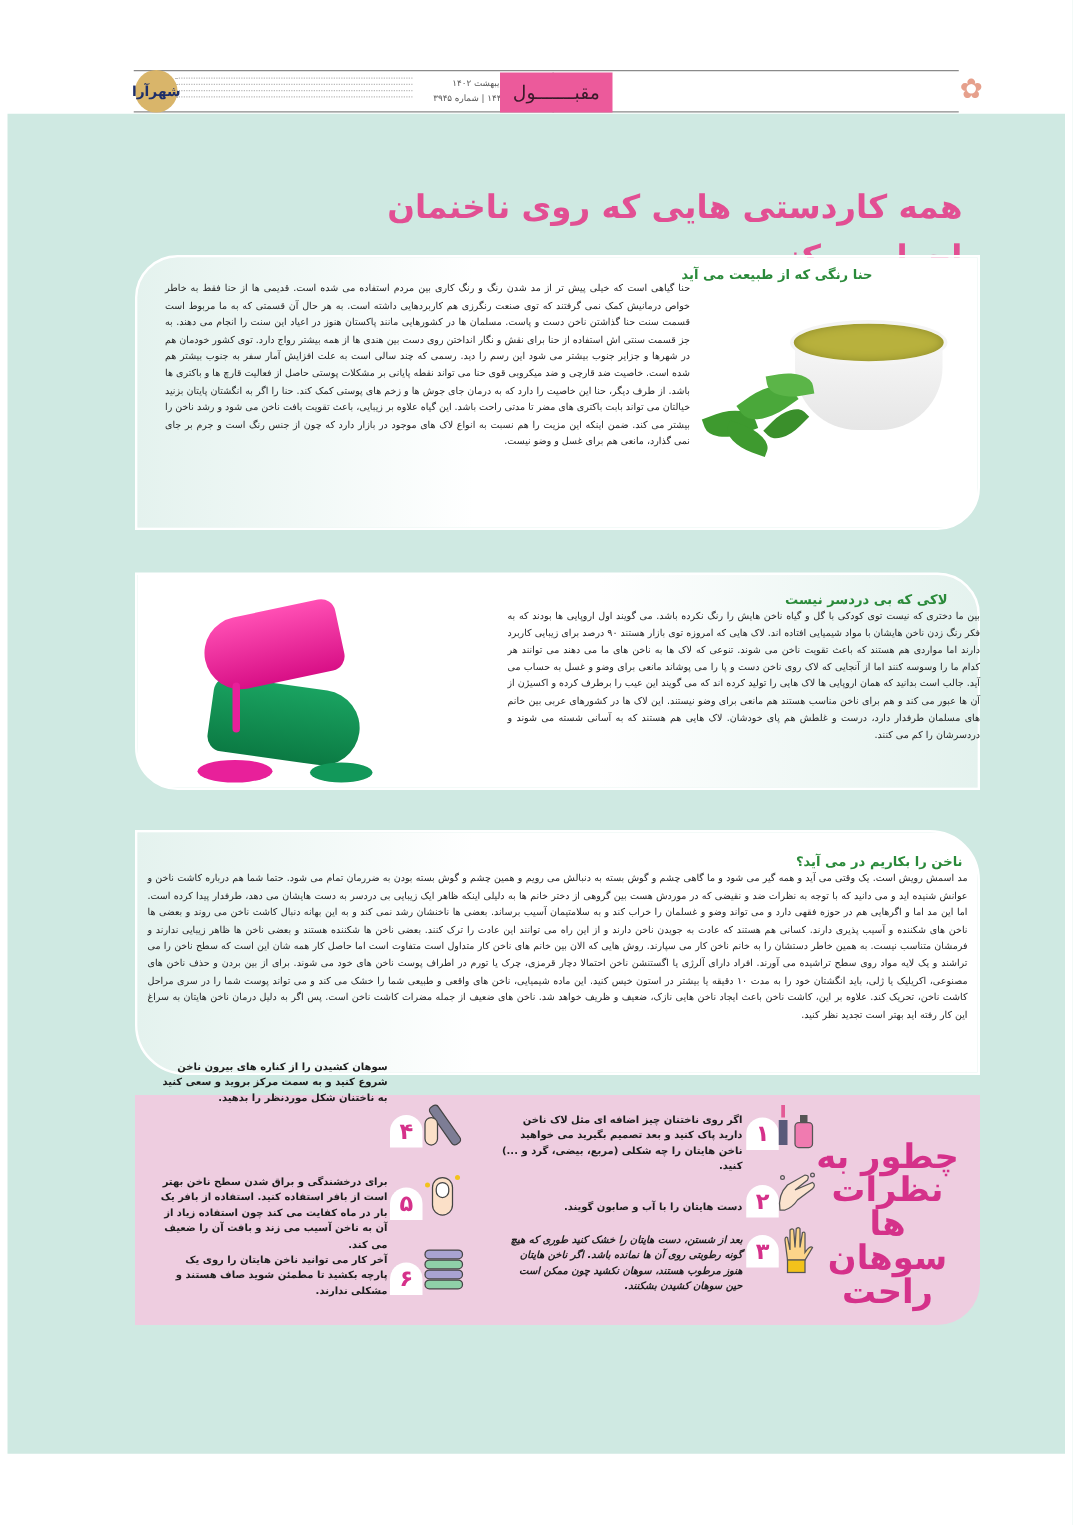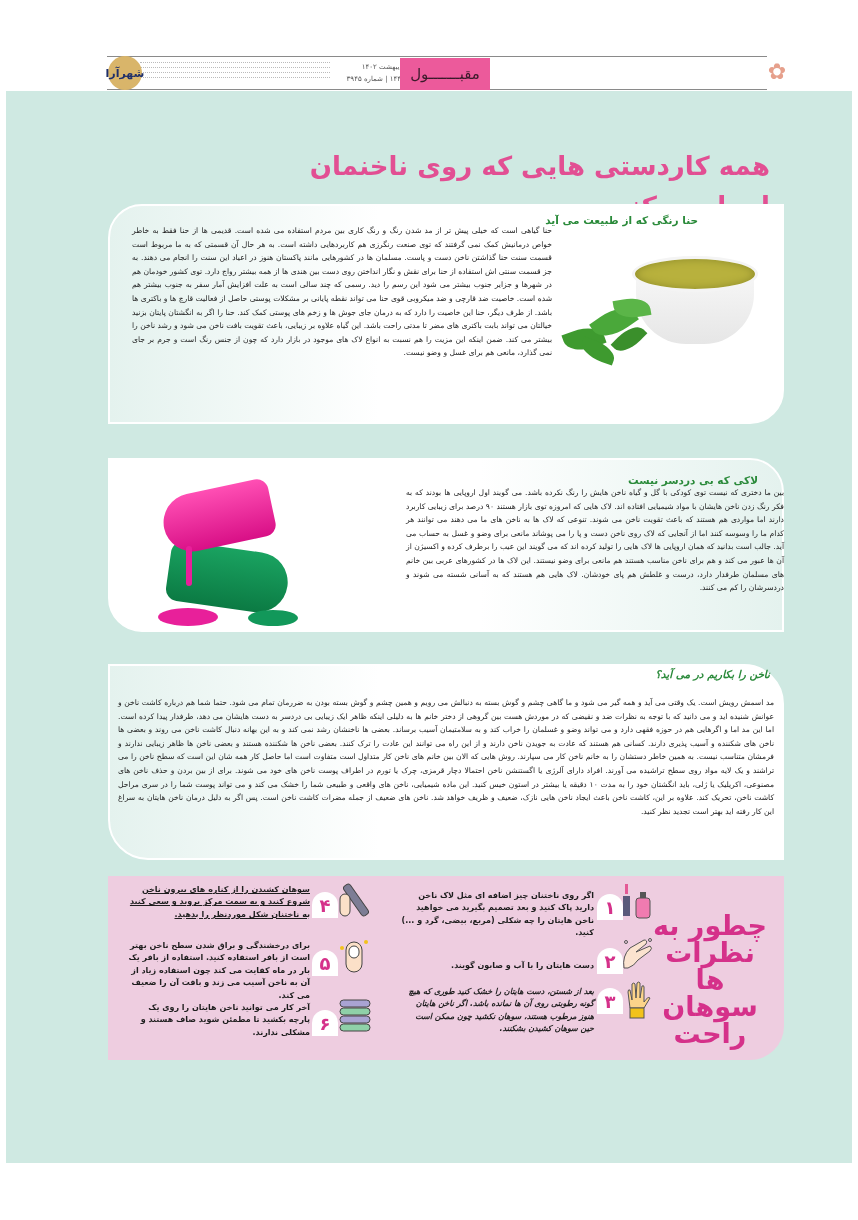--- a/index.html
+++ b/index.html
@@ -28,21 +28,21 @@
   .card-polish { left: 108px; top: 458px; width: 676px; height: 174px; border-radius: 0 34px 0 34px; background: linear-gradient(270deg, #e4f2ee 0%, #ffffff 45%); }
   .card-nail { left: 108px; top: 664px; width: 676px; height: 196px; border-radius: 0 40px 0 40px; background: linear-gradient(90deg, #e4f2ee 0%, #ffffff 40%); }
 
   .card-heading { position: absolute; color: #2a8a3a; font-size: 10.5px; font-weight: bold; text-align: right; }
   .card-body { position: absolute; color: #222; font-size: 7.6px; line-height: 13.6px; text-align: justify; text-align-last: right; }
 
   .henna-heading { right: 160px; top: 214px; }
   .henna-body { left: 132px; top: 224px; width: 420px; height: 180px; }
   .polish-heading { right: 100px; top: 474px; }
   .polish-body { left: 406px; top: 486px; width: 378px; height: 130px; }
-  .nail-heading { right: 88px; top: 668px; font-style: italic; }
+  .nail-heading { right: 88px; top: 684px; }
   .nail-body { left: 118px; top: 696px; width: 656px; height: 150px; }
 
   
   .henna-img { position: absolute; left: 552px; top: 218px; width: 220px; height: 180px; }
   .bowl { position: absolute; left: 80px; top: 38px; width: 126px; height: 108px; }
   .bowl-rim { position: absolute; left: 0; top: 0; width: 126px; height: 36px; border-radius: 50%; background: #b8b13d; box-shadow: inset 0 0 8px #8c8a2a; border: 3px solid #f4f4f4; }
   .bowl-body { position: absolute; left: 4px; top: 16px; width: 118px; height: 72px; background: linear-gradient(180deg,#f7f7f7,#e6e6e6); border-radius: 0 0 50px 50px; }
   .leaf { position: absolute; background: #3e9a2f; border-radius: 0 70% 0 70%; }
 
   
@@ -154,21 +154,21 @@
 </div>
 <div class="tip" style="left:400px;top:986px;width:194px;font-style:italic;">بعد از شستن، دست هایتان را خشک کنید طوری که هیچ گونه رطوبتی روی آن ها نمانده باشد. اگر ناخن هایتان هنوز مرطوب هستند، سوهان نکشید چون ممکن است حین سوهان کشیدن بشکنند.</div>
 
 <div class="tip-num" style="left:312px;top:892px;">۴</div>
 <div class="tip-icon" style="left:336px;top:880px;width:40px;height:40px;">
   <svg width="40" height="40" viewBox="0 0 40 40">
       <rect x="16" y="2" width="8" height="36" rx="3" fill="#7d7d95" stroke="#444" transform="rotate(-35 20 20)"></rect>
       <rect x="4" y="14" width="10" height="22" rx="5" fill="#fbe0c8" stroke="#444"></rect>
     </svg>
 </div>
-<div class="tip" style="left:128px;top:884px;width:182px;text-decoration:underline;">سوهان کشیدن را از کناره های بیرون ناخن شروع کنید و به سمت مرکز بروید و سعی کنید به ناختنان شکل موردنظر را بدهید.</div>
+<div class="tip" style="left:128px;top:848px;width:182px;">سوهان کشیدن را از کناره های بیرون ناخن شروع کنید و به سمت مرکز بروید و سعی کنید به ناختنان شکل موردنظر را بدهید.</div>
 
 <div class="tip-num" style="left:312px;top:950px;">۵</div>
 <div class="tip-icon" style="left:338px;top:938px;width:32px;height:36px;">
   <svg width="32" height="36" viewBox="0 0 32 36">
       <rect x="8" y="4" width="16" height="30" rx="8" fill="#fbe0c8" stroke="#444"></rect>
       <rect x="11" y="8" width="10" height="12" rx="5" fill="#fff" stroke="#444"></rect>
       <circle cx="4" cy="10" r="2" fill="#f2c21b"></circle>
       <circle cx="28" cy="4" r="2" fill="#f2c21b"></circle>
     </svg>
 </div>

